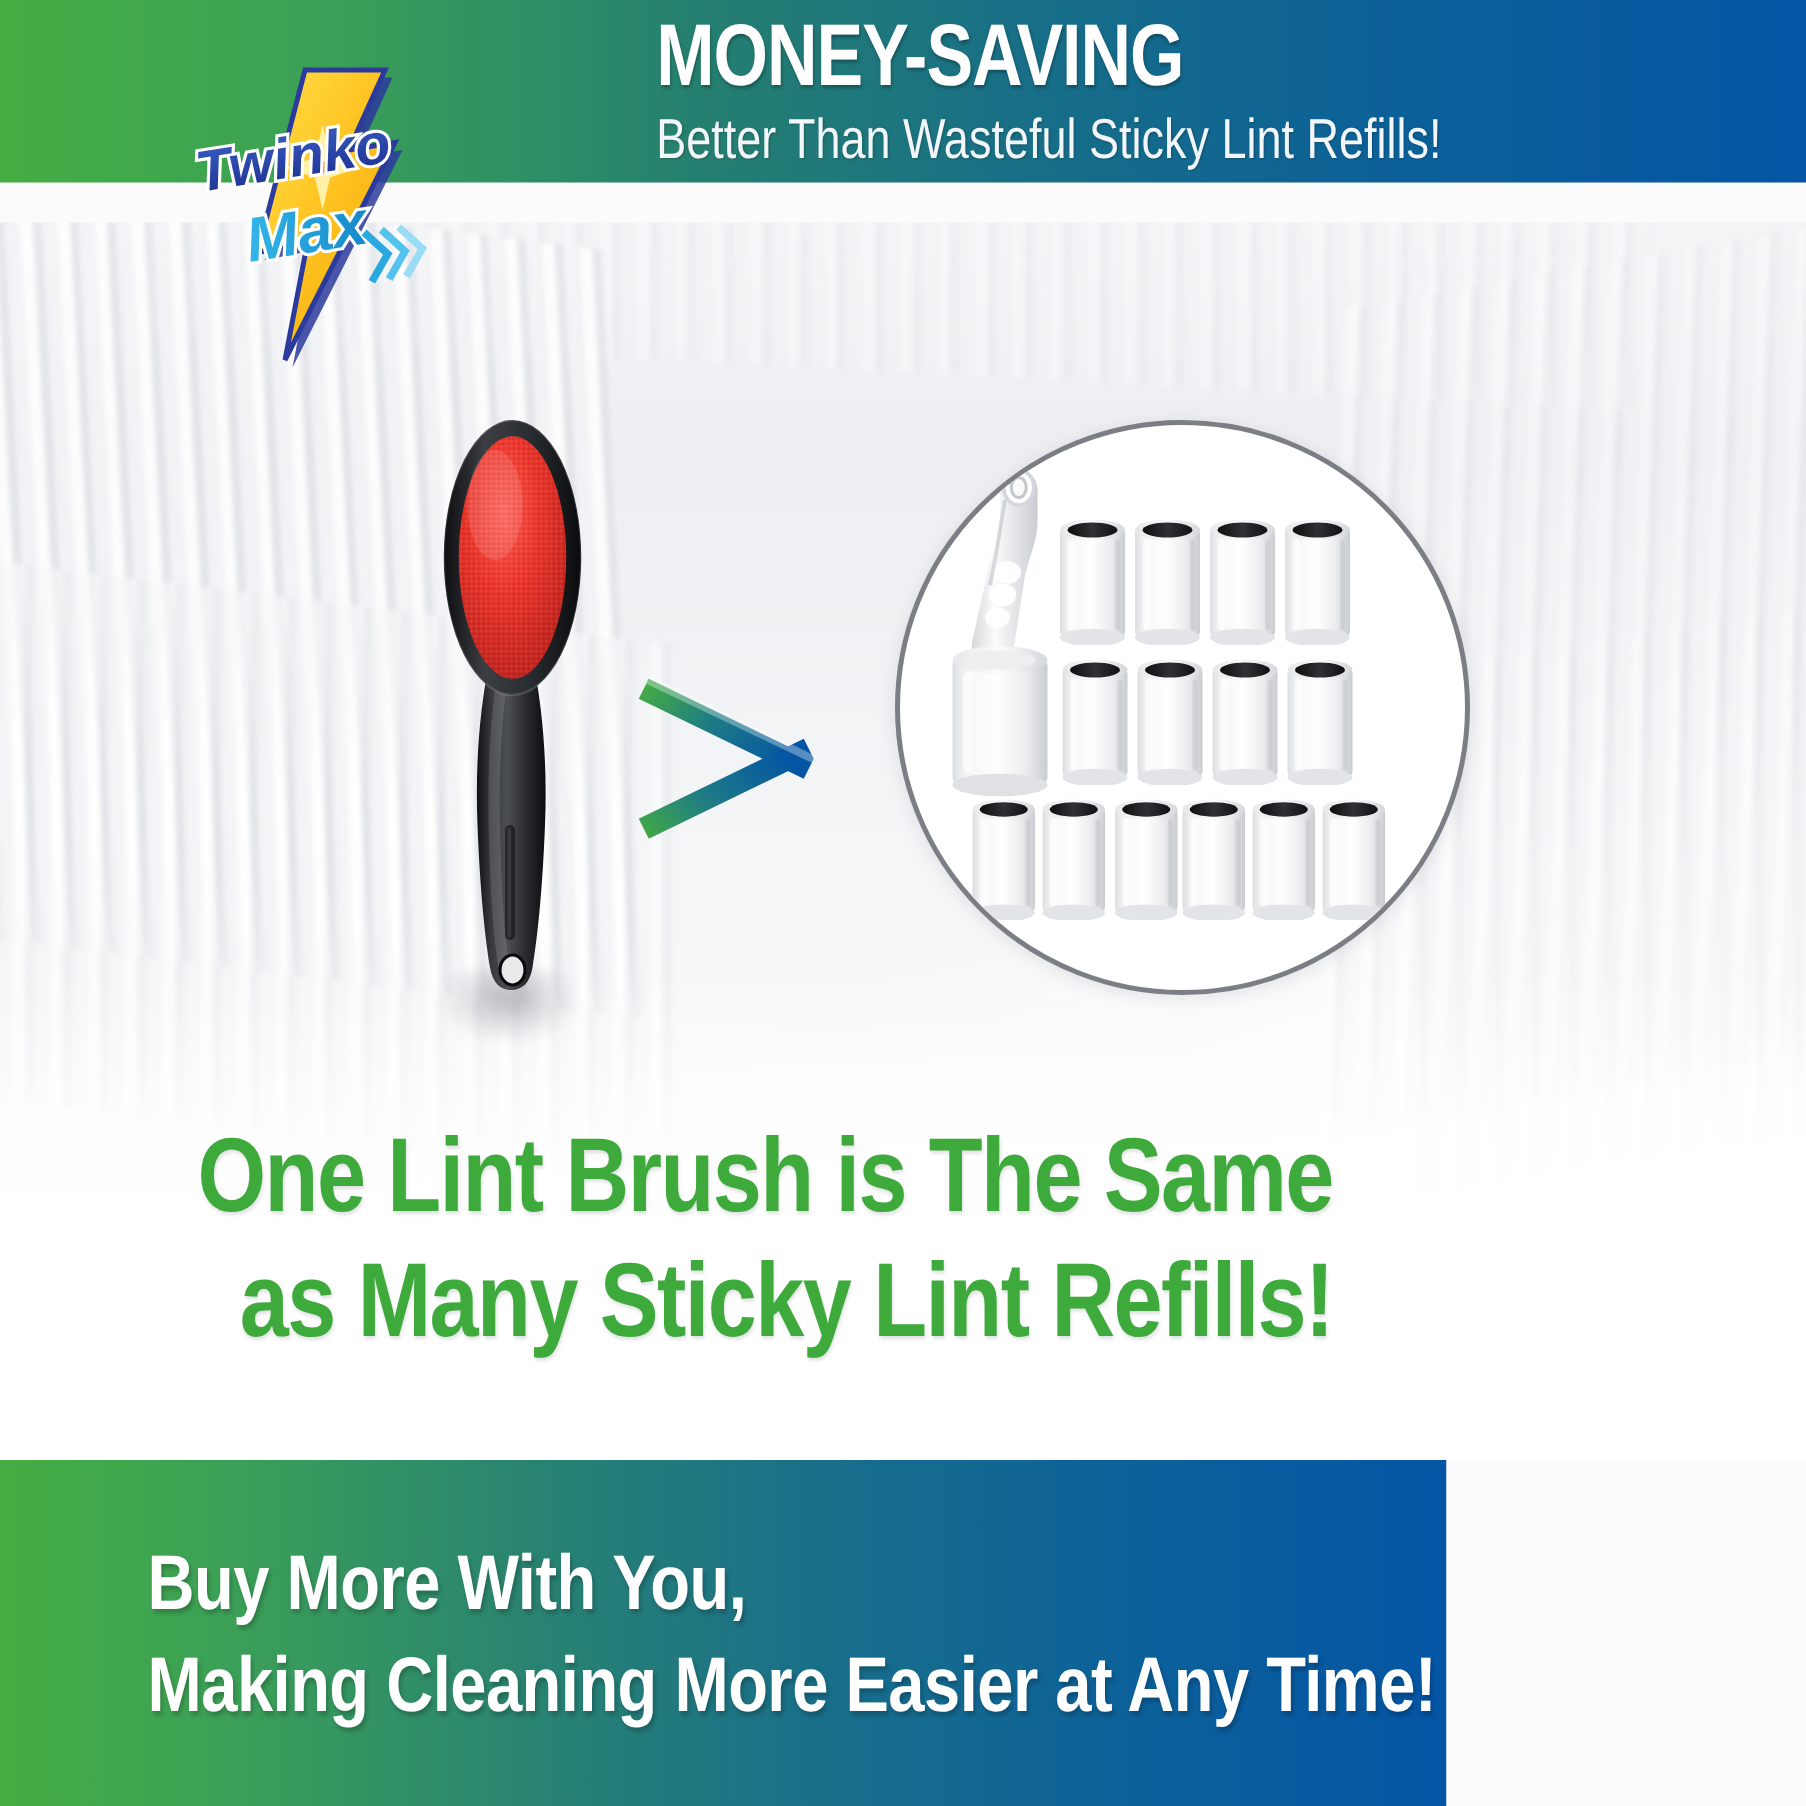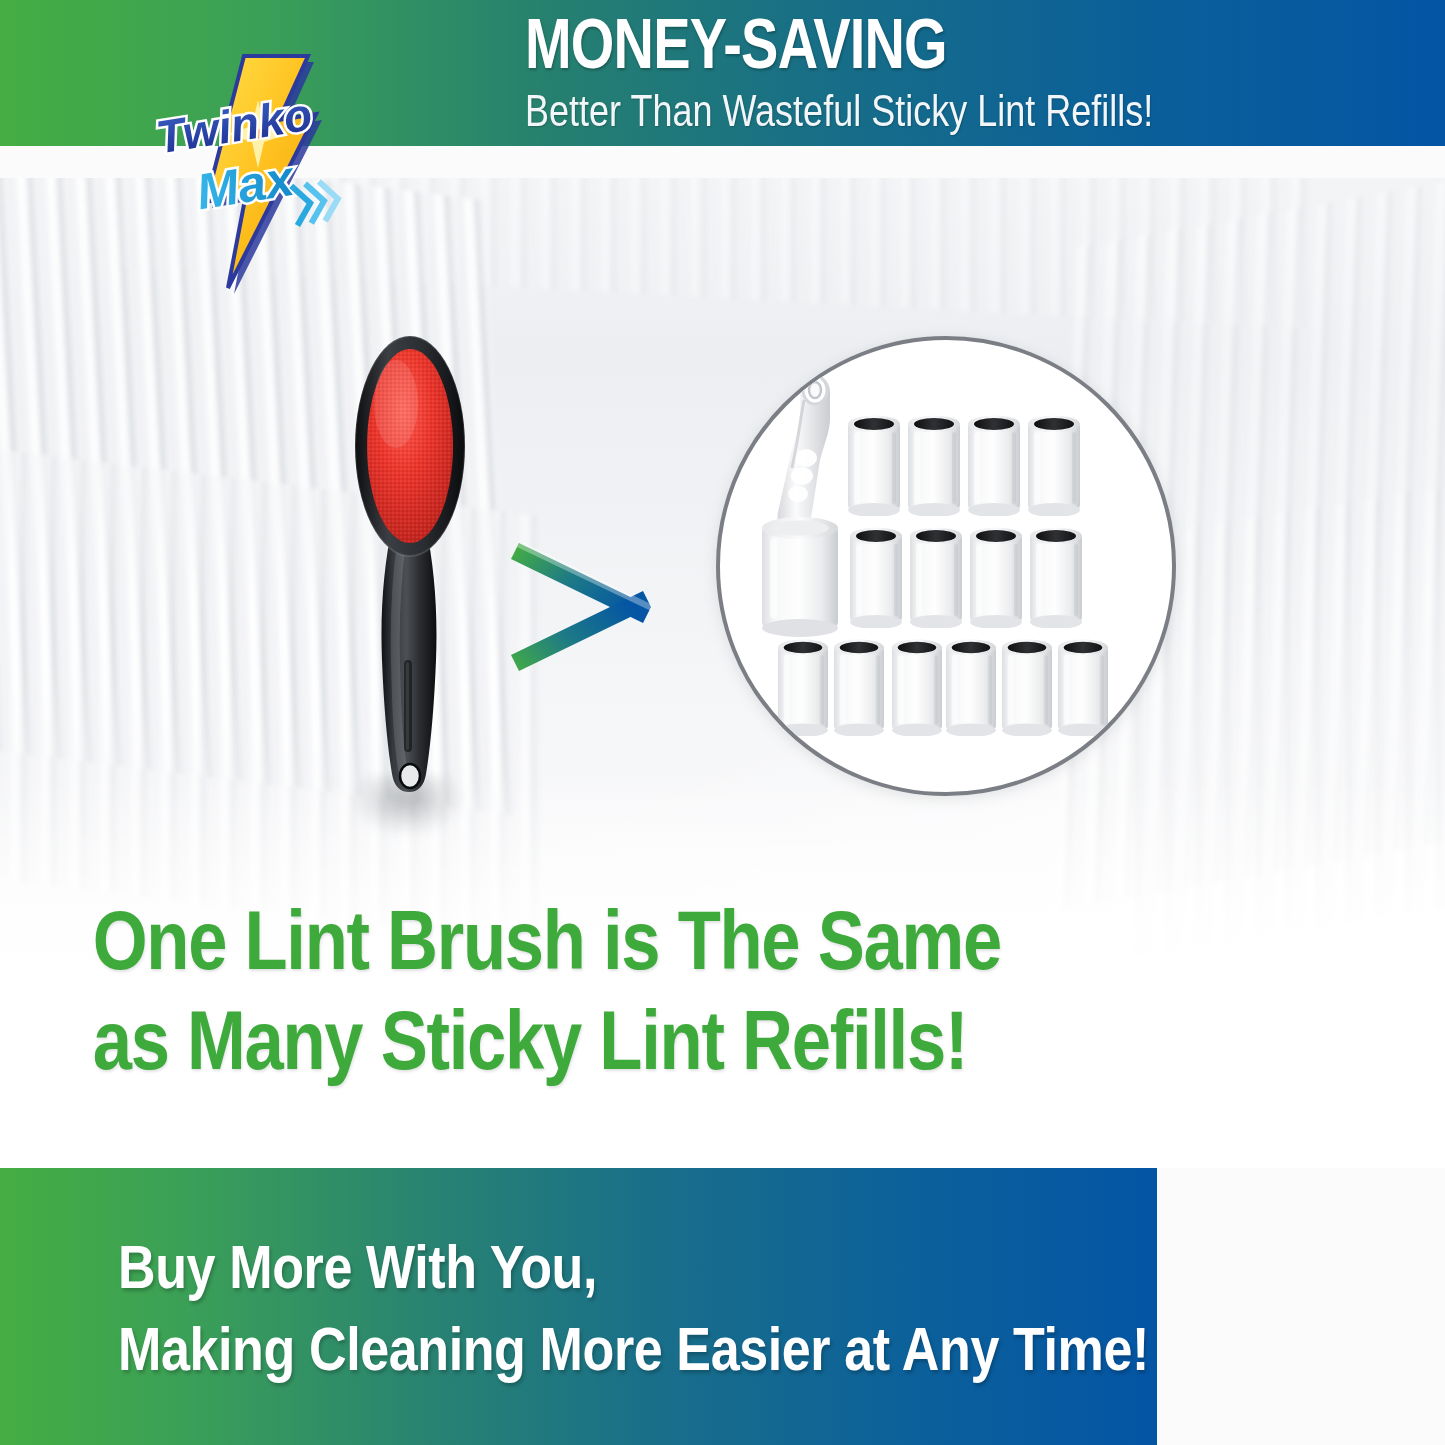--- a/index.html
+++ b/index.html
@@ -112,21 +112,21 @@
     background:#ffffff;
     border:4px solid #7b7f85;
     box-shadow:0 3px 14px rgba(120,125,132,0.18);
     overflow:hidden; z-index:14;
   }
   #refills-inner { position:absolute; inset:0; }
 
   
   #main-headline {
     position:absolute; left:0; top:890px; width:1159px;
-    text-align:left; z-index:20;
+    text-align:right; z-index:20;
   }
   .headline-line {
     display:block;
     font-size:84px; line-height:100px; font-weight:bold;
     color:#3faa3c; letter-spacing:-1.5px;
     transform:scaleX(0.84);
     white-space:nowrap;
     text-shadow:1px 2px 3px rgba(120,125,132,0.22);
   }
 

